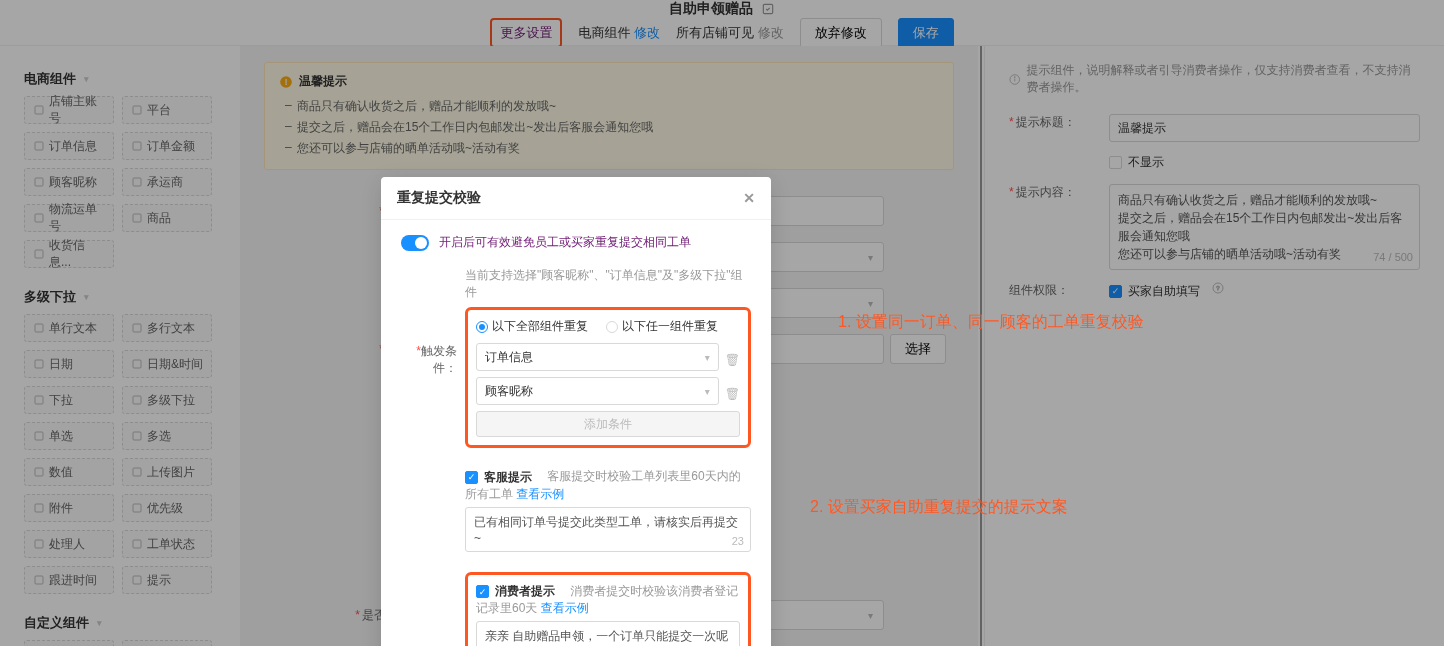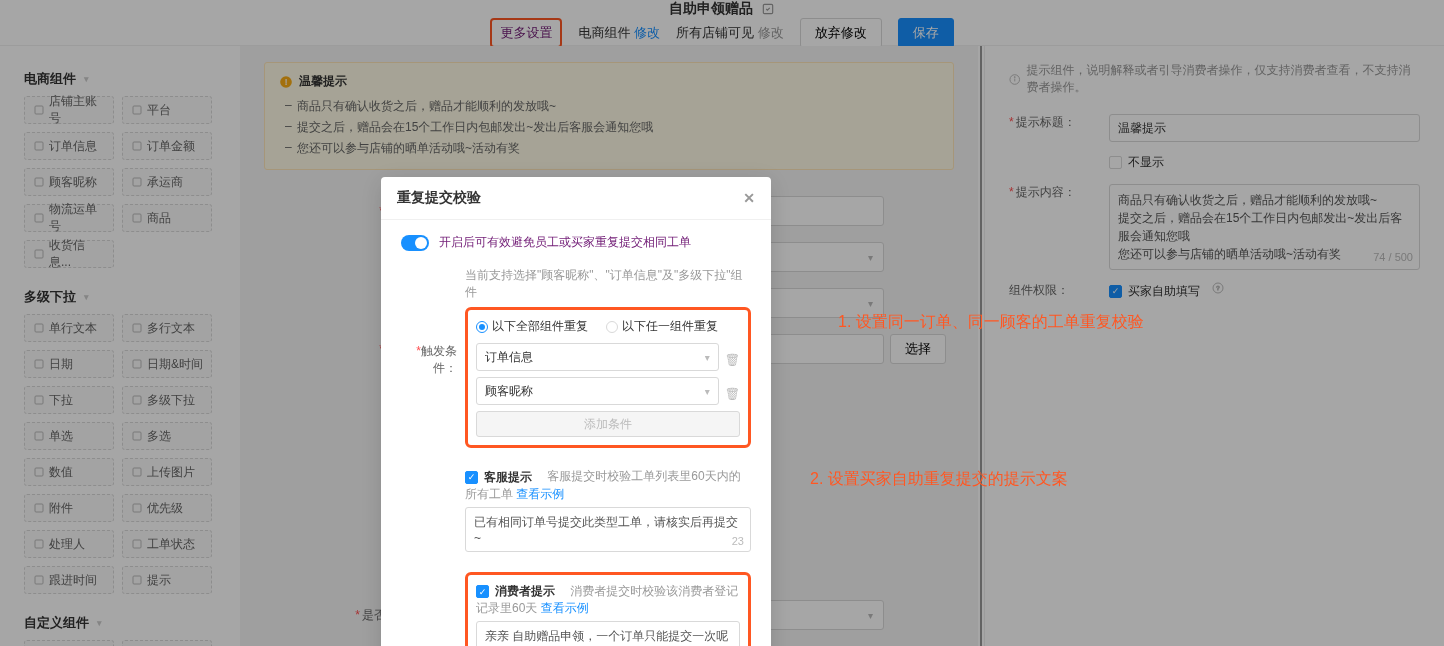--- a/index.html
+++ b/index.html
@@ -410,13 +410,13 @@
               <b>消费者提示</b>
             </span> <span style="color:#999">消费者提交时校验该消费者登记记录里60天</span> <span class="link-blue">查看示例</span></div>
         <div class="m-textarea"><span>亲亲 自助赠品申领，一个订单只能提交一次呢~有疑问可咨询在线客服~</span></div>
       </div>
     </div>
   </div>
 
 </div>
 
 <div class="annot" style="left:838px;top:312px">1. 设置同一订单、同一顾客的工单重复校验</div>
-<div class="annot" style="left:810px;top:469px">2. 设置买家自助重复提交的提示文案</div>
+<div class="annot" style="left:810px;top:497px">2. 设置买家自助重复提交的提示文案</div>
 
 </body></html>

